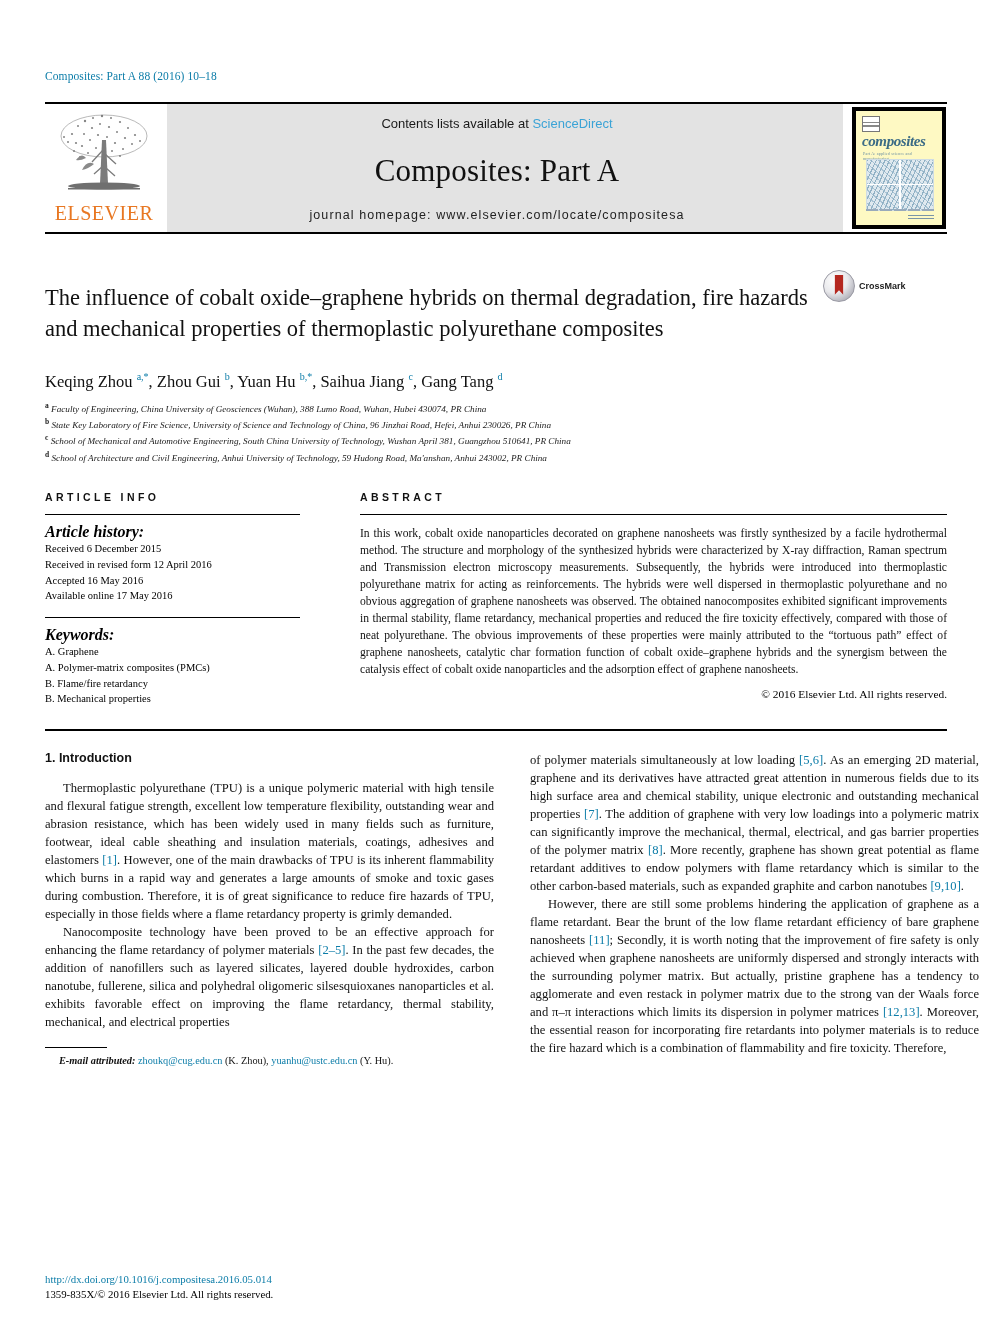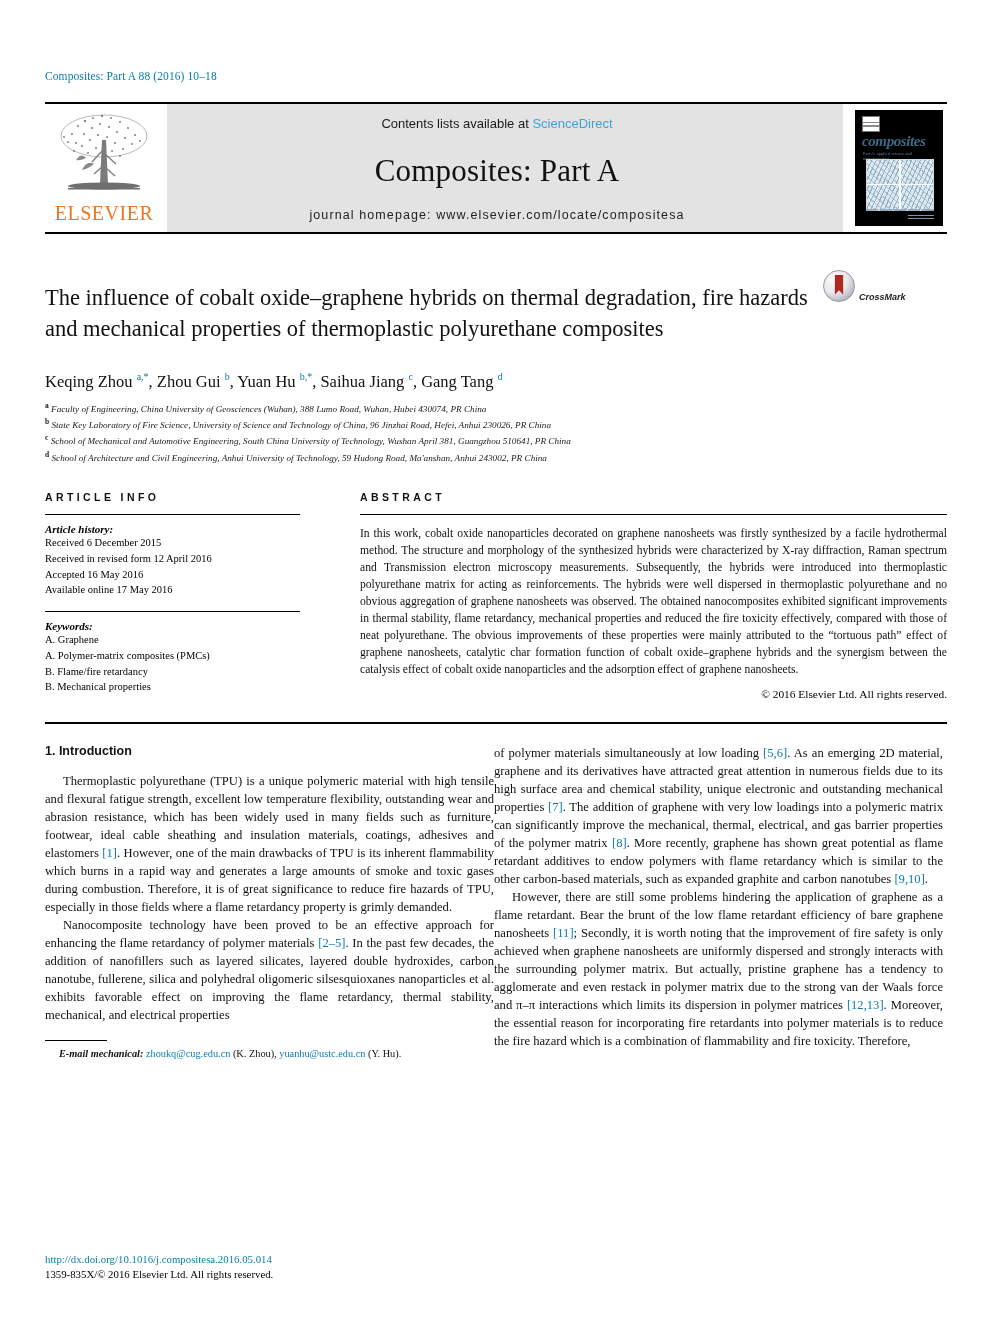--- a/index.html
+++ b/index.html
@@ -96,22 +96,22 @@
   .cover-block {
     width: 96px;
     flex: 0 0 96px;
     display: flex;
     align-items: center;
     justify-content: center;
   }
   .cover {
     width: 86px;
     height: 114px;
-    border: 1px solid #000000;
-    background: #000000;
+    border: 4px solid #000000;
+    background: #fef9c3;
     position: relative;
     overflow: hidden;
   }
   .cover .els-box {
     position: absolute; top: 5px; left: 6px;
     width: 16px; height: 14px; border: 1px solid #777;
     background: linear-gradient(#fff 0 35%, #888 35% 45%, #fff 45% 60%, #888 60% 68%, #fff 68% 100%);
   }
   .cover .comp-title {
     position: absolute; top: 22px; left: 6px; right: 4px;
@@ -157,25 +157,24 @@
     font-family: "Liberation Serif", serif;
     font-size: 22.5px;
     line-height: 1.36;
     color: #111;
     font-weight: 400;
     max-width: 770px;
   }
   .crossmark {
     flex: 0 0 auto;
     display: flex;
-    align-items: flex-end;
+    align-items: center;
     gap: 4px;
     margin-top: 2px;
     margin-left: 8px;
-    font-style: italic;
   }
   .cm-badge {
     width: 30px; height: 30px; border-radius: 50%;
     background: radial-gradient(circle at 35% 30%, #fdfdfd 0%, #e9e9ec 45%, #b8b8c0 75%, #8e8e98 100%);
     border: 1px solid #9a9aa4;
     position: relative;
   }
   .cm-badge::before {
     content:""; position:absolute; left:50%; top:4px; transform:translateX(-50%);
     width: 9px; height: 20px; background: #b4271f;
@@ -217,21 +216,21 @@
     font-size: 10.5px;
     font-weight: bold;
     letter-spacing: 3.4px;
     color: #111;
   }
   .rule-thin { border-top: 1px solid #000; margin-top: 11px; }
   .rule-thin2 { border-top: 1px solid #000; margin-top: 13px; }
   .hist-title, .kw-title {
     font-family: "Liberation Serif", serif;
     font-style: italic; font-weight: bold;
-    font-size: 11px; margin-top: 8px;
+    font-size: 16px; margin-top: 8px;
   }
   .hist-line, .kw-line {
     font-family: "Liberation Serif", serif;
     font-size: 10.5px; line-height: 1.5;
   }
   .kw-block { margin-top: 8px; }
   .abstract-body {
     margin-top: 10px;
     font-family: "Liberation Serif", serif;
     font-size: 11.6px;
@@ -245,20 +244,21 @@
     font-family: "Liberation Serif", serif;
     font-size: 11.4px;
   }
 
   .thick-rule { border-top: 2.5px solid #000; margin-top: 22px; }
 
   
   .body-cols {
     margin-top: 20px;
     display: flex;
+    gap: 36px;
   }
   .bcol { width: 449px; flex: 0 0 449px; }
   .h1 {
     font-family: "Liberation Sans", sans-serif;
     font-size: 12.5px; font-weight: bold; color: #111;
     margin-bottom: 14px;
   }
   .para {
     font-family: "Liberation Serif", serif;
     font-size: 12.6px;
@@ -276,21 +276,21 @@
     width: 62px; border-top: 1px solid #000; margin-top: 16px; margin-bottom: 5px;
   }
   .footnote {
     font-family: "Liberation Serif", serif;
     font-size: 10.3px; line-height: 1.5; color: #111;
   }
   .footnote .em { font-style: italic; font-weight: bold; }
   .footer-doi {
     position: absolute;
     left: 45px;
-    bottom: 40px;
+    bottom: 20px;
     font-family: "Liberation Serif", serif;
     font-size: 10.8px;
     line-height: 1.45;
   }
   .footer-doi .doi { color: #0b7ca8; }
 </style>
 </head>
 <body>
 
 <div class="page">
@@ -419,21 +419,21 @@
   <div class="body-cols">
 
     <div class="bcol">
       <div class="h1">1. Introduction</div>
       <p class="para">Thermoplastic polyurethane (TPU) is a unique polymeric material with high tensile and flexural fatigue strength, excellent low temperature flexibility, outstanding wear and abrasion resistance, which has been widely used in many fields such as furniture, footwear, ideal cable sheathing and insulation materials, coatings, adhesives and elastomers <span class="ref">[1]</span>. However, one of the main drawbacks of TPU is its inherent flammability which burns in a rapid way and generates a large amounts of smoke and toxic gases during combustion. Therefore, it is of great significance to reduce fire hazards of TPU, especially in those fields where a flame retardancy property is grimly demanded.</p>
       <p class="para">Nanocomposite technology have been proved to be an effective approach for enhancing the flame retardancy of polymer materials <span class="ref">[2–5]</span>. In the past few decades, the addition of nanofillers such as layered silicates, layered double hydroxides, carbon nanotube, fullerene, silica and polyhedral oligomeric silsesquioxanes nanoparticles et al. exhibits favorable effect on improving the flame retardancy, thermal stability, mechanical, and electrical properties</p>
 
       <div class="foot-rule"></div>
       <div class="footnote">
         <div style="padding-left:14px;">
-          <span class="em">E-mail mechanical:</span>
+          <span class="em">E-mail attributed:</span>
           <span class="link">zhoukq@cug.edu.cn</span>
           <span>(K. Zhou),</span>
           <span class="link">yuanhu@ustc.edu.cn</span>
           <span>(Y. Hu).</span>
         </div>
       </div>
     </div>
 
     <div class="bcol">
       <p class="para" style="text-indent:0;">of polymer materials simultaneously at low loading <span class="ref">[5,6]</span>. As an emerging 2D material, graphene and its derivatives have attracted great attention in numerous fields due to its high surface area and chemical stability, unique electronic and outstanding mechanical properties <span class="ref">[7]</span>. The addition of graphene with very low loadings into a polymeric matrix can significantly improve the mechanical, thermal, electrical, and gas barrier properties of the polymer matrix <span class="ref">[8]</span>. More recently, graphene has shown great potential as flame retardant additives to endow polymers with flame retardancy which is similar to the other carbon-based materials, such as expanded graphite and carbon nanotubes <span class="ref">[9,10]</span>.</p>

